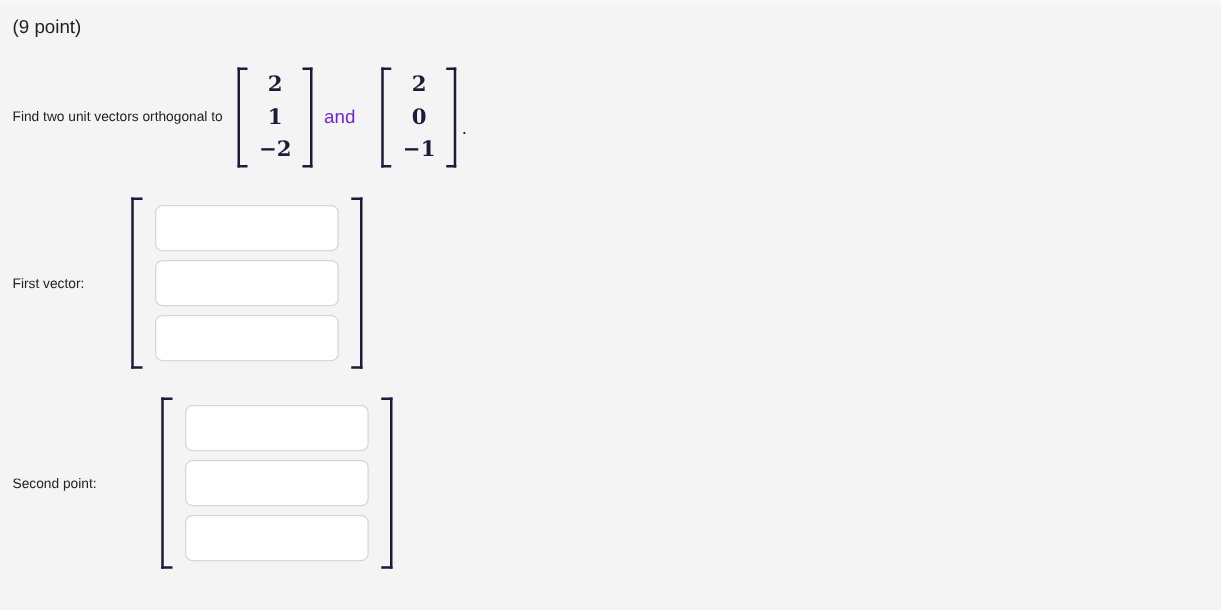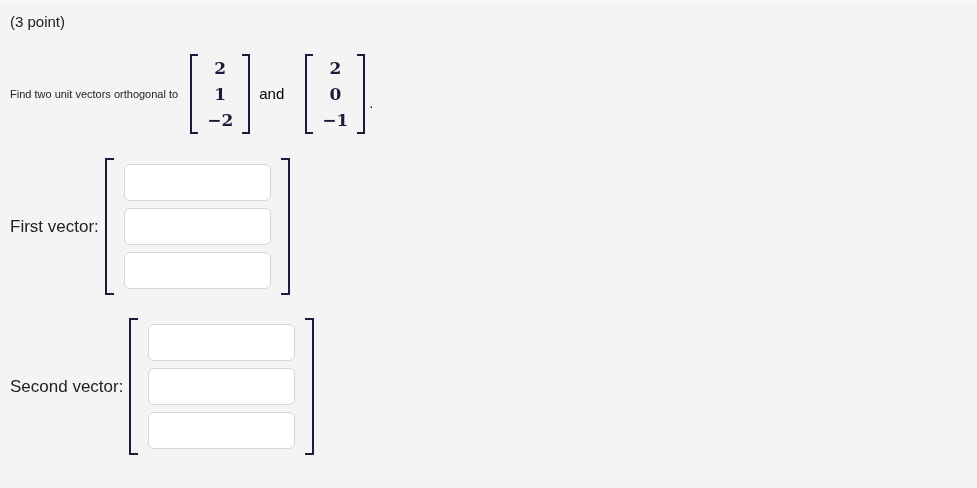--- a/index.html
+++ b/index.html
@@ -45,21 +45,21 @@
   }
   .q-text {
     font-size: 11px;
     line-height: 20px;
     color: #222222;
     white-space: nowrap;
   }
   .q-and {
     font-size: 15px;
     line-height: 20px;
-    color: #000000;
+    color: #6d28d9;
     white-space: nowrap;
     margin: 0 9px;
   }
   .q-period {
     font-size: 15px;
     line-height: 20px;
     color: #1b1b3a;
     margin-left: 4px;
     align-self: center;
     padding-top: 18px;
@@ -101,21 +101,21 @@
   
   .vector-row {
     position: absolute;
     display: flex;
     align-items: center;
   }
   #first-vector-row  { left: 10px; top: 158px; }
   #second-vector-row { left: 10px; top: 318px; }
 
   .vec-label {
-    font-size: 17px;
+    font-size: 11px;
     line-height: 20px;
     color: #222222;
     white-space: nowrap;
   }
   #first-vector-row  .vec-label { width: 95px; }
   #second-vector-row .vec-label { width: 119px; }
 
   .vec-matrix {
     display: flex;
     align-items: stretch;
@@ -146,21 +146,21 @@
     color: #222222;
     padding: 0 8px;
     outline: none;
   }
 </style>
 </head>
 <body>
 
 <div class="top-band"></div>
 
-<div class="points">(3 point)</div>
+<div class="points">(9 point)</div>
 
 <div class="question-row">
 
   <span class="q-text">Find two unit vectors orthogonal to</span>
 
   <span class="matrix">
     <span class="brk left"></span>
     <span class="col">
       <span class="cell">2</span>
       <span class="cell">1</span>
@@ -192,21 +192,21 @@
     <span class="fields">
       <input class="ansbox" type="text" value="" style="">
       <input class="ansbox" type="text" value="" style="">
       <input class="ansbox" type="text" value="" style="">
     </span>
     <span class="brk right"></span>
   </span>
 </div>
 
 <div class="vector-row" id="second-vector-row">
-  <span class="vec-label">Second vector:</span>
+  <span class="vec-label">Second point:</span>
 
   <span class="vec-matrix">
     <span class="brk left"></span>
     <span class="fields">
       <input class="ansbox" type="text" value="" style="">
       <input class="ansbox" type="text" value="" style="">
       <input class="ansbox" type="text" value="" style="">
     </span>
     <span class="brk right"></span>
   </span>

